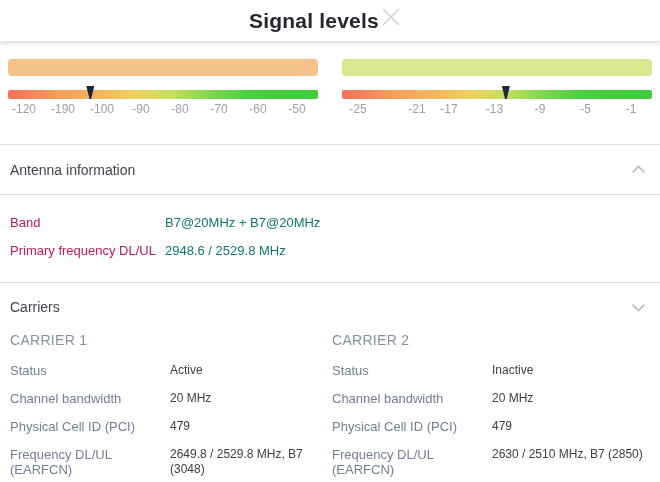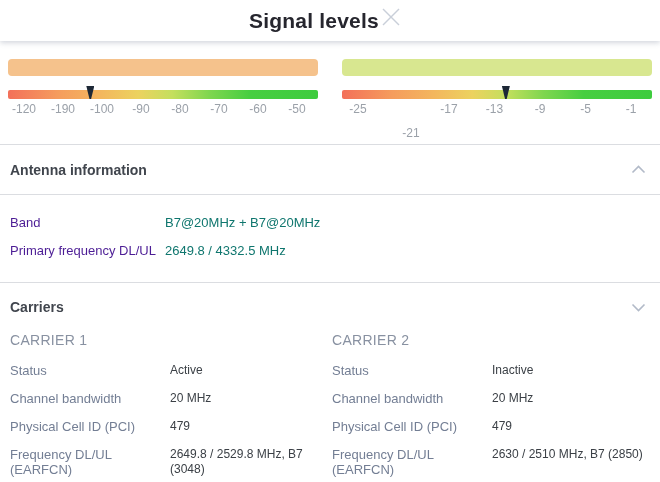--- a/index.html
+++ b/index.html
@@ -32,26 +32,26 @@
     position:absolute;top:1px;transform:translateX(-50%);
     font-size:12px;color:#9ba1a9;white-space:nowrap;
   }
   
   .divider{height:1px;background:#dbdde1;}
   .divider-1{margin-top:13px;}
   .section-header{
     height:49px;display:flex;align-items:center;justify-content:space-between;
     padding:0 14px 0 10px;cursor:pointer;background:#fff;
   }
-  .section-title{font-size:14px;color:#40454d;font-weight:bold;}
+  .section-title{font-size:14px;color:#40454d;}
   .chev{display:block;}
   
   .info-rows{padding:13px 10px 0 10px;}
   .info-row{display:flex;height:28px;align-items:center;}
-  .info-label{width:155px;flex:none;font-size:13px;color:#4c1d95;}
+  .info-label{width:155px;flex:none;font-size:13px;color:#be185d;}
   .info-value{font-size:13px;color:#0f766e;text-align:center;}
   
   .carriers-grid{display:flex;padding:2px 10px 0 10px;}
   .carrier-col{width:322px;flex:none;}
   .carrier-heading{
     font-size:14px;color:#8891a1;letter-spacing:0.3px;line-height:14px;margin-bottom:16px;
   }
   .c-row{display:flex;margin-bottom:13px;align-items:flex-start;}
   .c-label{width:160px;flex:none;font-size:13px;color:#737e94;line-height:15px;}
   .c-value{width:158px;font-size:12px;color:#3b4046;line-height:15px;}
@@ -86,21 +86,21 @@
         <span class="meter-tick" style="left: 289px;">-50</span>
       </div>
   </div>
   <div class="meter">
     <div class="meter-topbar" style="background: rgb(216, 231, 144);"></div>
     <div class="meter-gradient" style="background: linear-gradient(90deg, rgb(243, 112, 90) 0%, rgb(245, 156, 93) 16%, rgb(243, 183, 94) 30%, rgb(236, 210, 95) 42%, rgb(196, 223, 93) 53%, rgb(127, 214, 79) 65%, rgb(71, 206, 65) 78%, rgb(62, 204, 62) 100%);">
       <div class="meter-marker" style="background: rgb(29, 40, 54); left: 159.875px;"></div>
     </div>
     <div class="meter-ticks">
         <span class="meter-tick" style="left: 16px; text-align: right;">-25</span>
-        <span class="meter-tick" style="left: 69px; margin-top: 24px;">-21</span>
+        <span class="meter-tick" style="left: 75px;">-21</span>
         <span class="meter-tick" style="left: 107px;">-17</span>
         <span class="meter-tick" style="left: 152.5px;">-13</span>
         <span class="meter-tick" style="left: 198px;">-9</span>
         <span class="meter-tick" style="left: 243.5px;">-5</span>
         <span class="meter-tick" style="left: 289px;">-1</span>
       </div>
   </div>
 </div>
 
 <div class="divider divider-1"></div>
@@ -114,21 +114,21 @@
 
 <div class="divider"></div>
 
 <div class="info-rows">
   <div class="info-row">
     <div class="info-label">Band</div>
     <div class="info-value">B7@20MHz + B7@20MHz</div>
   </div>
   <div class="info-row">
     <div class="info-label">Primary frequency DL/UL</div>
-    <div class="info-value">2649.8 / 4332.5 MHz</div>
+    <div class="info-value">2948.6 / 2529.8 MHz</div>
   </div>
 </div>
 
 <div class="divider" style="margin-top:18px;"></div>
 
 <div class="section-header" style="height:48px;">
   <div class="section-title">Carriers</div>
   <svg class="chev" width="15" height="9" viewBox="0 0 15 9">
     <polyline points="1.5,1.5 7.5,7.5 13.5,1.5" fill="none" stroke="#b2bac8" stroke-width="1.6"></polyline>
   </svg>

